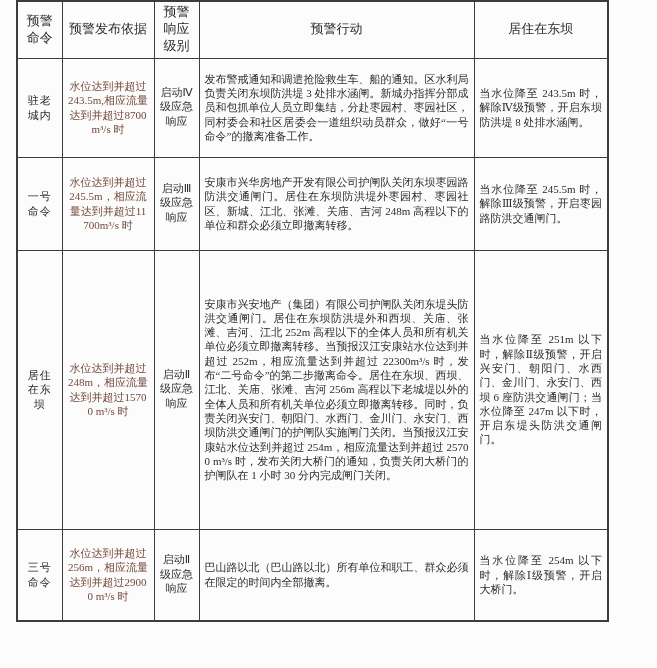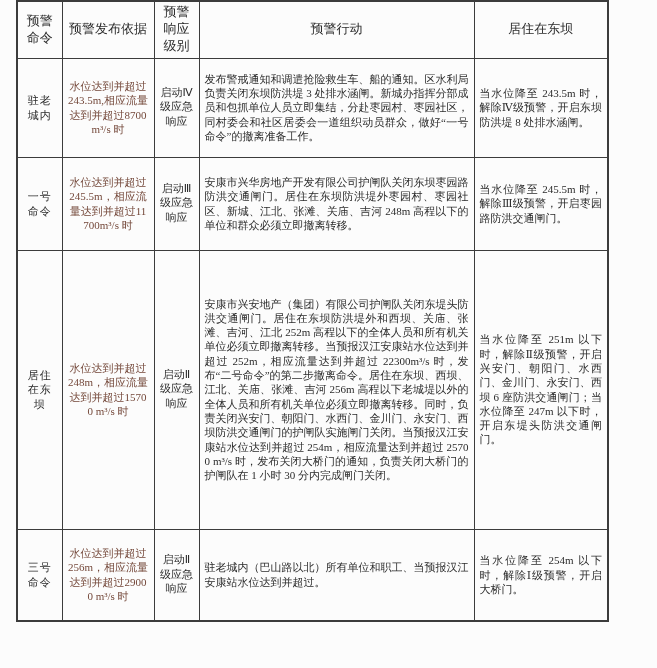--- a/index.html
+++ b/index.html
@@ -88,18 +88,18 @@
         <td class="cmd">居住在东坝</td>
         <td class="basis">水位达到并超过248m，相应流量达到并超过15700 m³/s 时</td>
         <td class="level">启动Ⅱ级应急响应</td>
         <td class="action">安康市兴安地产（集团）有限公司护闸队关闭东堤头防洪交通闸门。居住在东坝防洪堤外和西坝、关庙、张滩、吉河、江北 252m 高程以下的全体人员和所有机关单位必须立即撤离转移。当预报汉江安康站水位达到并超过 252m，相应流量达到并超过 22300m³/s 时，发布“二号命令”的第二步撤离命令。居住在东坝、西坝、江北、关庙、张滩、吉河 256m 高程以下老城堤以外的全体人员和所有机关单位必须立即撤离转移。同时，负责关闭兴安门、朝阳门、水西门、金川门、永安门、西坝防洪交通闸门的护闸队实施闸门关闭。当预报汉江安康站水位达到并超过 254m，相应流量达到并超过 25700 m³/s 时，发布关闭大桥门的通知，负责关闭大桥门的护闸队在 1 小时 30 分内完成闸门关闭。</td>
         <td class="lift">当水位降至 251m 以下时，解除Ⅱ级预警，开启兴安门、朝阳门、水西门、金川门、永安门、西坝 6 座防洪交通闸门；当水位降至 247m 以下时，开启东堤头防洪交通闸门。</td>
       </tr>
       <tr class="r3">
         <td class="cmd">三号命令</td>
         <td class="basis">水位达到并超过256m，相应流量达到并超过29000 m³/s 时</td>
         <td class="level">启动Ⅱ级应急响应</td>
-        <td class="action">驻老城内（巴山路以北）所有单位和职工、当预报汉江安康站水位达到并超过。</td>
+        <td class="action">巴山路以北（巴山路以北）所有单位和职工、群众必须在限定的时间内全部撤离。</td>
         <td class="lift">当水位降至 254m 以下时，解除Ⅰ级预警，开启大桥门。</td>
       </tr>
     </tbody>
   </table>
 </div>
 
 </body></html>

